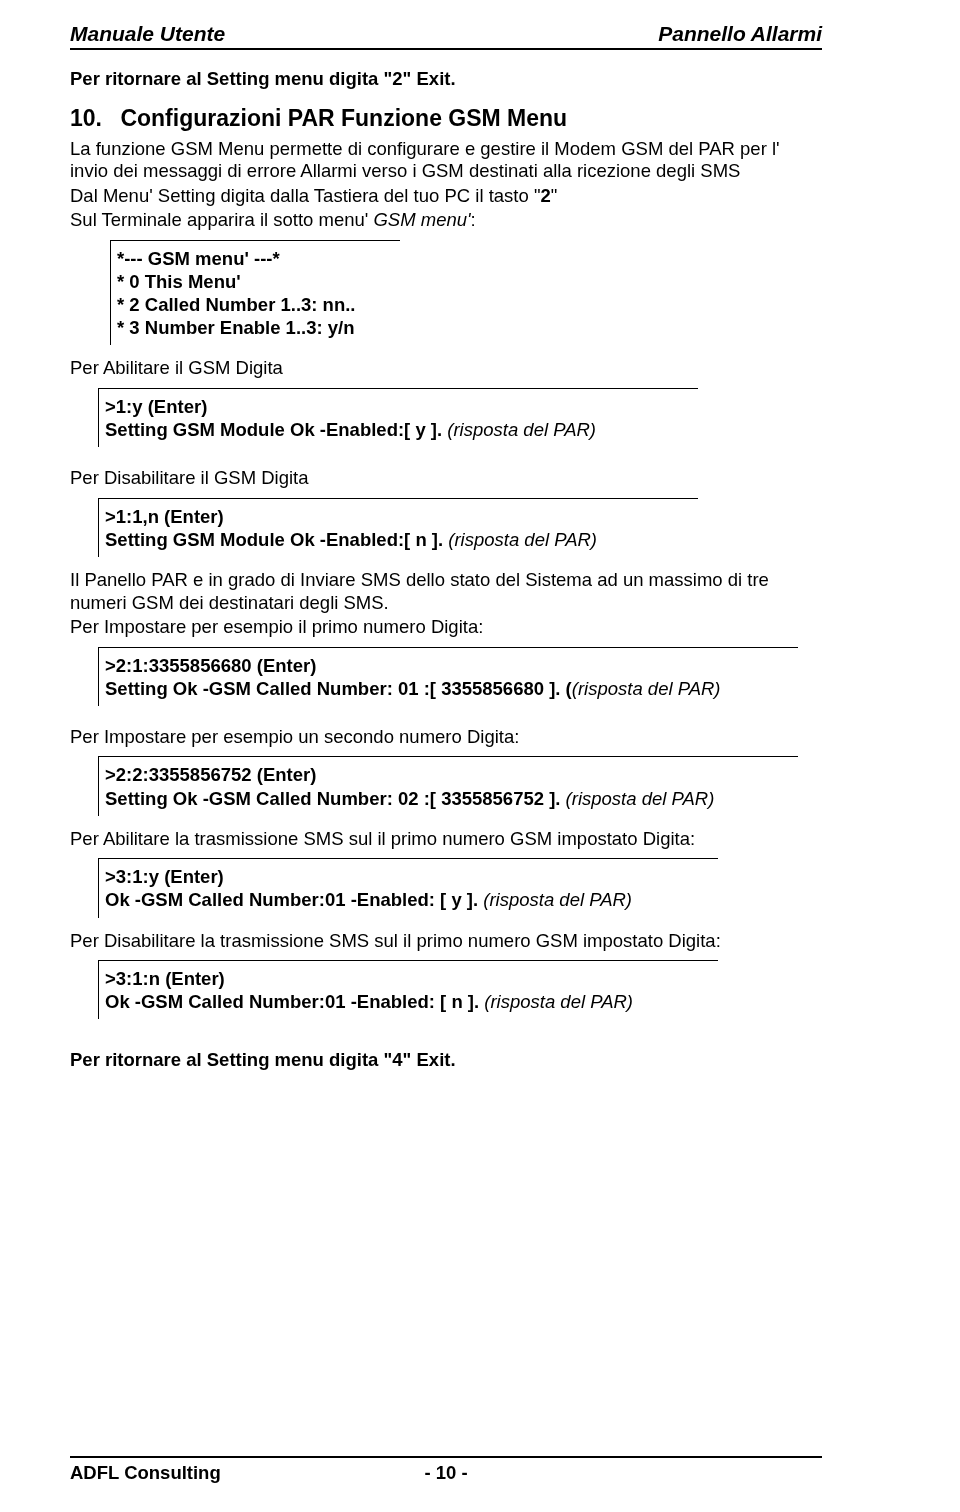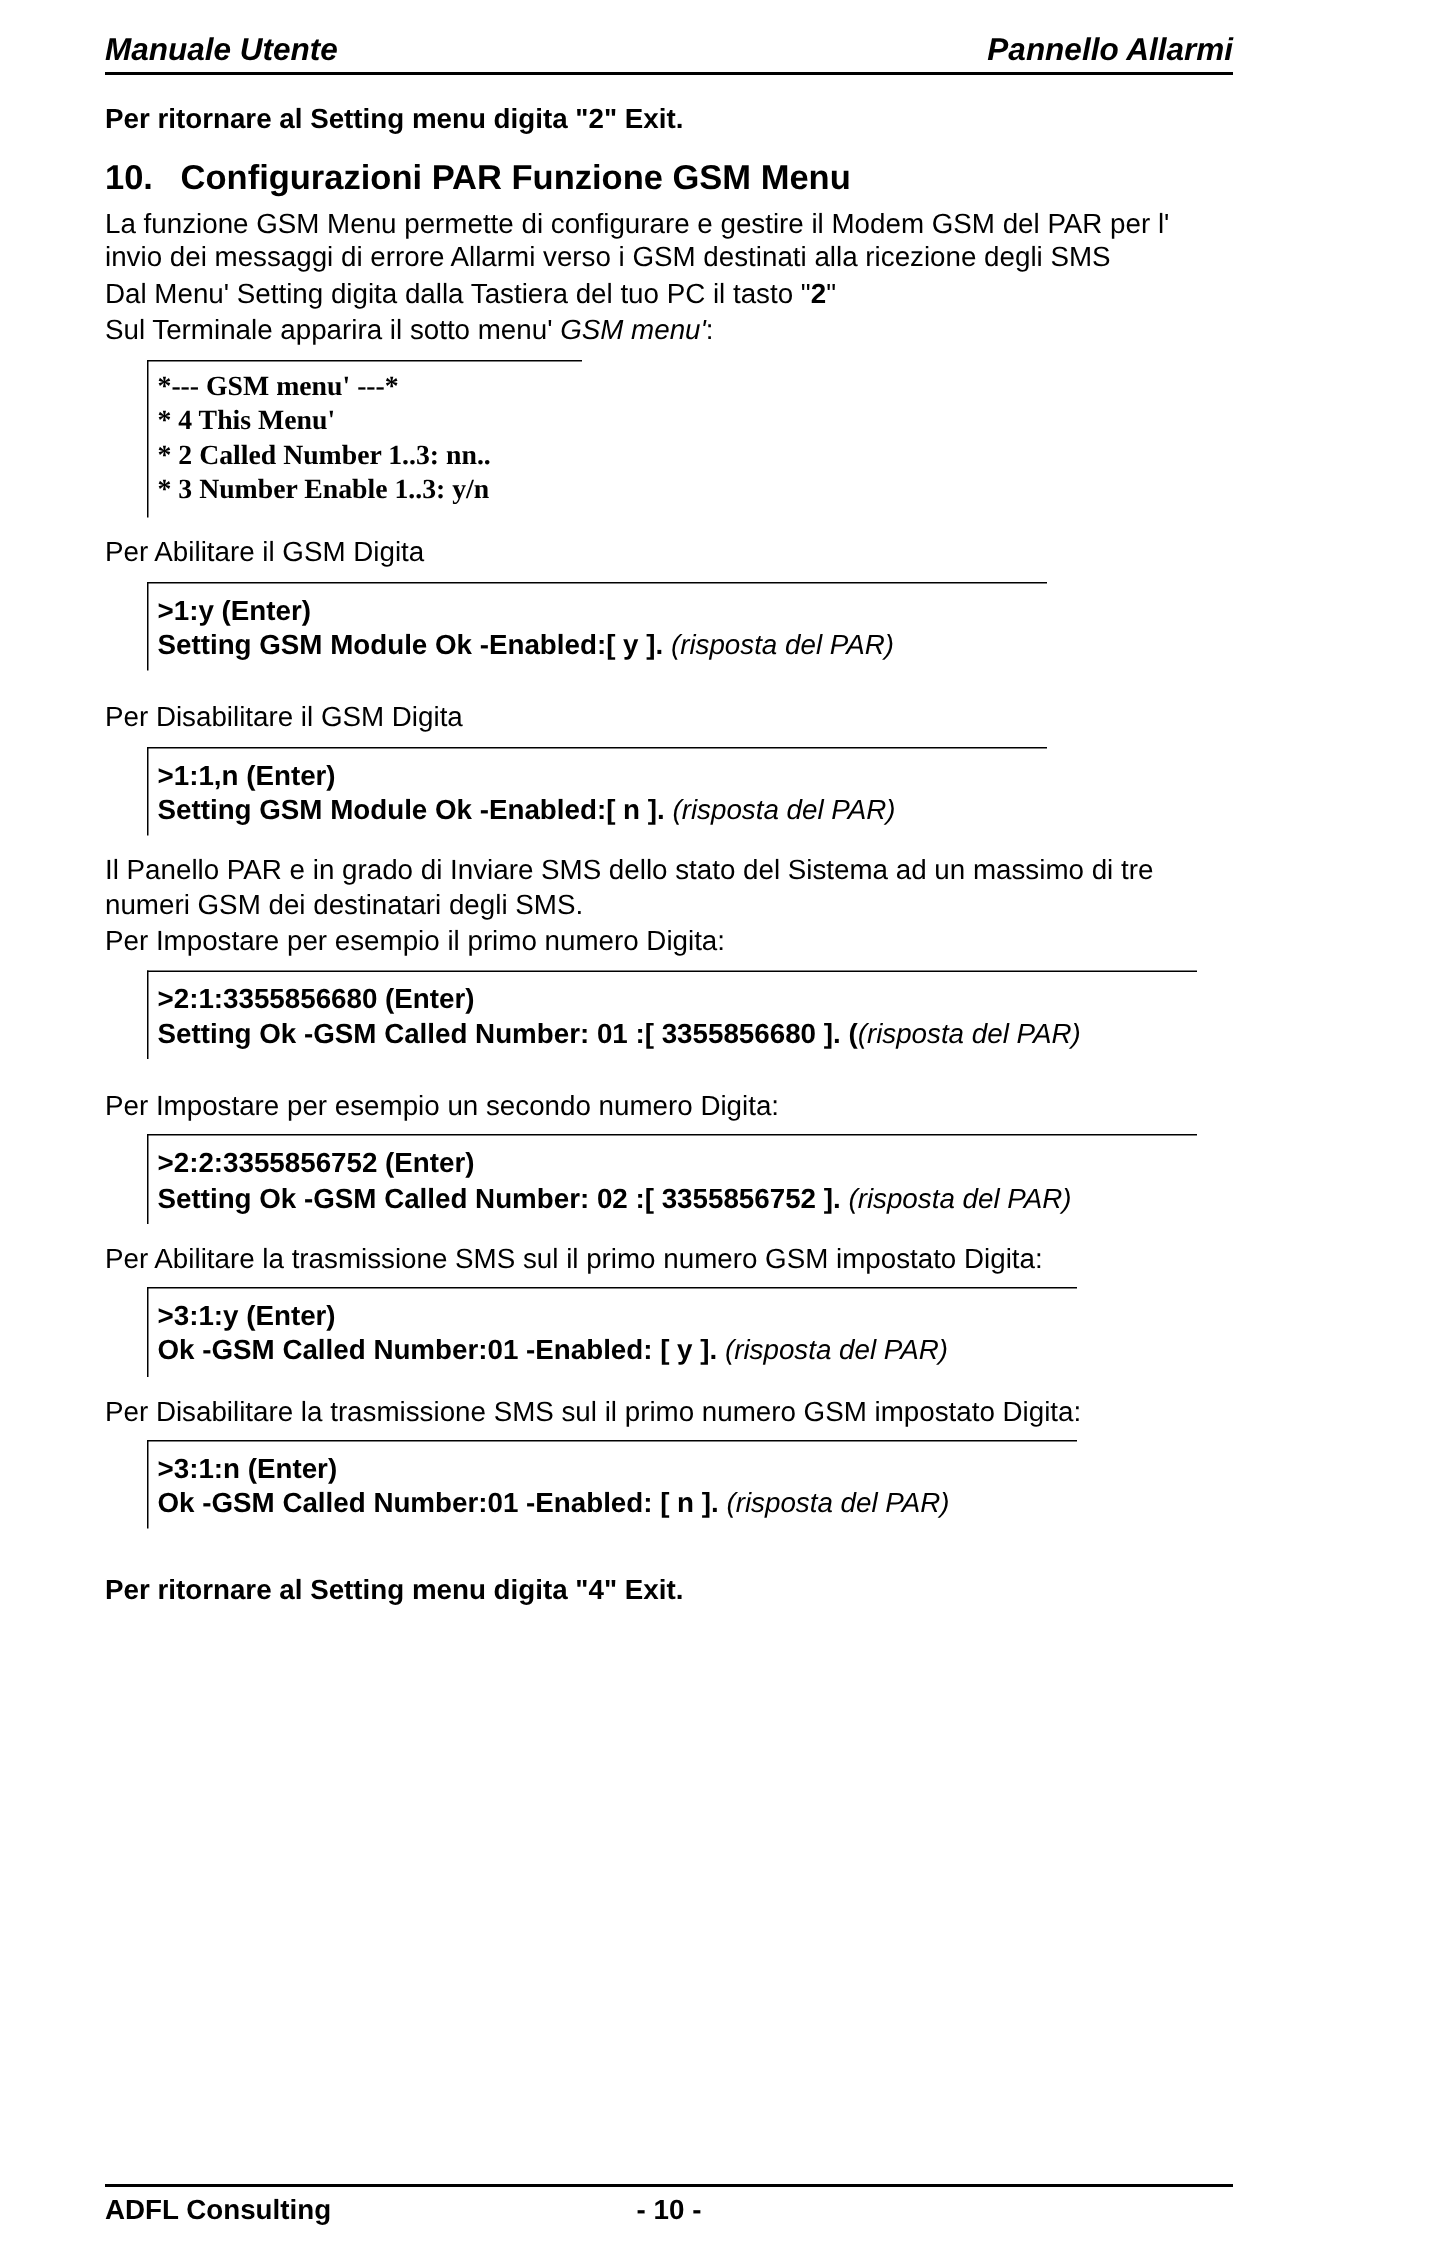--- a/index.html
+++ b/index.html
@@ -49,29 +49,28 @@
     margin-bottom: 6px;
   }
   .section-num {
     display: inline-block;
     width: 44px;
   }
   .para {
     margin: 0 0 2px 0;
   }
   .code-box {
-    margin-left: 28px;
+    margin-left: 40px;
     border-top: 1.5px solid #000;
     border-left: 1.5px solid #000;
     padding: 6px 2px 6px 6px;
     width: 290px;
     box-sizing: border-box;
     margin-top: 8px;
     margin-bottom: 12px;
-    font-family: Liberation Serif, serif;
   }
   .code-box-wide {
     margin-left: 28px;
     border-top: 1.5px solid #000;
     border-left: 1.5px solid #000;
     padding: 6px 2px 6px 6px;
     width: 700px;
     box-sizing: border-box;
     margin-top: 8px;
     margin-bottom: 12px;
@@ -123,21 +122,21 @@
     <div class="para">
       <span>Dal Menu' Setting digita dalla Tastiera del tuo PC il tasto "</span><span class="bold">2</span><span>"</span>
     </div>
     <div class="para">
       <span>Sul Terminale apparira il sotto menu' </span><span class="italic">GSM menu'</span><span>:</span>
     </div>
   </div>
 
   <div class="code-box">
     <div class="code-line">*--- GSM  menu' ---*</div>
-    <div class="code-line">* 4 This Menu'</div>
+    <div class="code-line">* 0 This Menu'</div>
     <div class="code-line">* 2 Called Number 1..3: nn..</div>
     <div class="code-line">* 3 Number Enable 1..3: y/n</div>
   </div>
 
   <div class="body-text">Per Abilitare il GSM Digita</div>
   <div class="code-box-wide" style="width:600px">
     <div class="code-line">&gt;1:y (Enter)</div>
     <div class="code-line">
       <span class="bold">Setting GSM Module Ok -Enabled:[ y ]. </span><span class="italic" style="font-weight:normal">(risposta del PAR)</span>
     </div>

